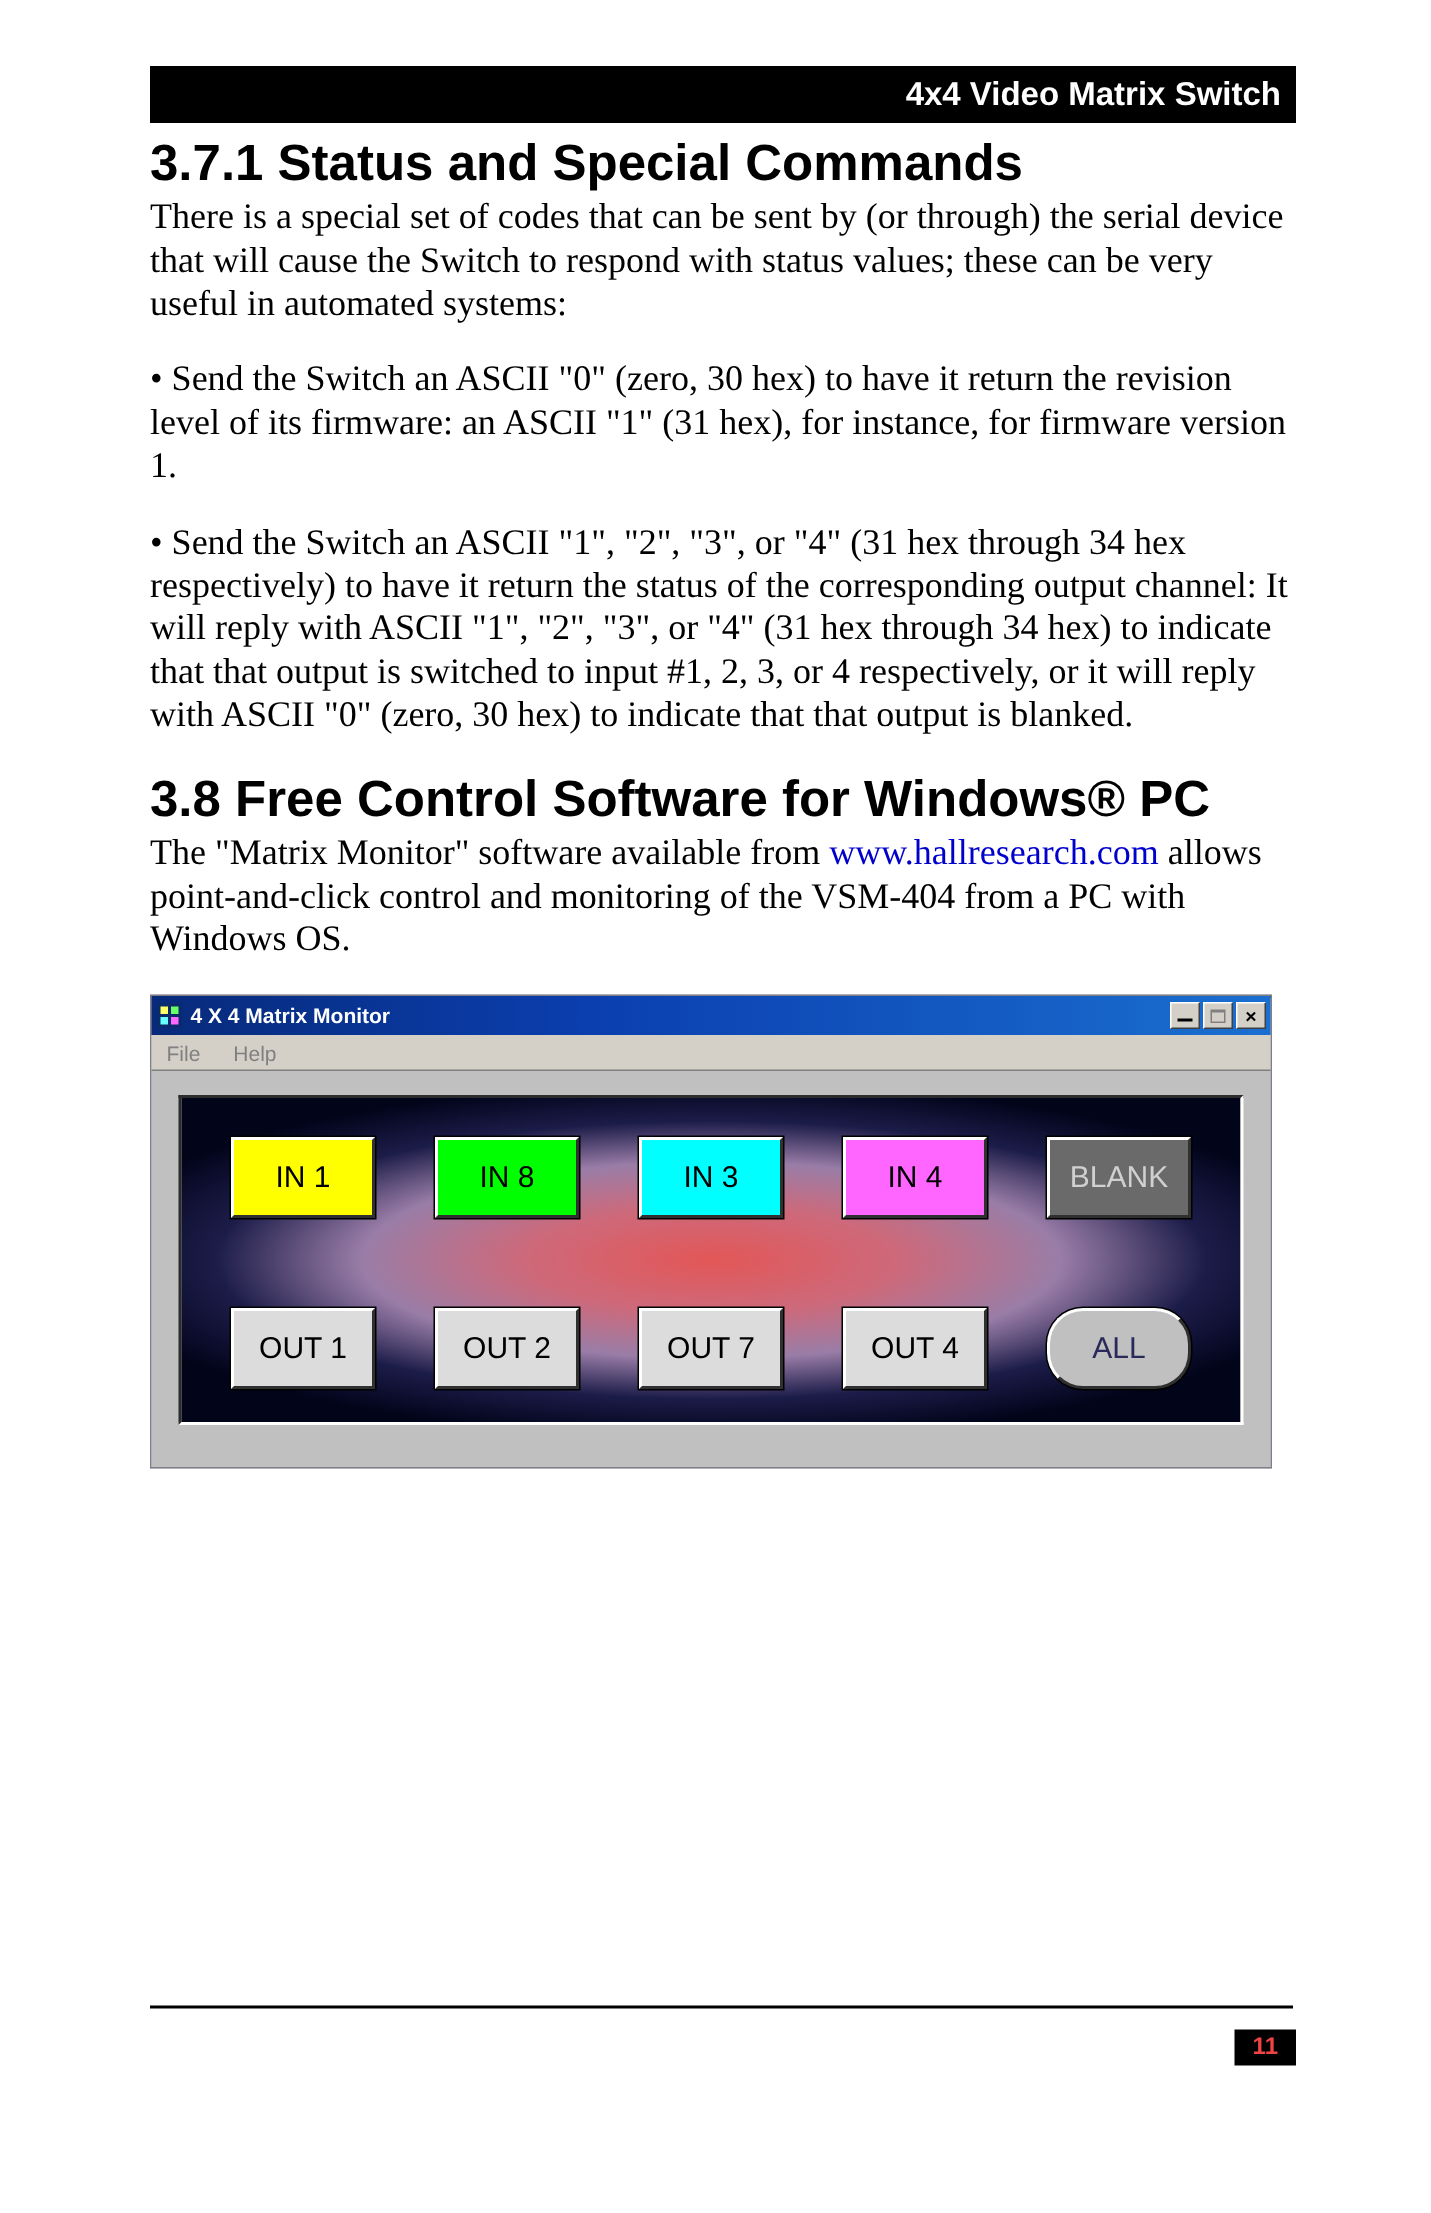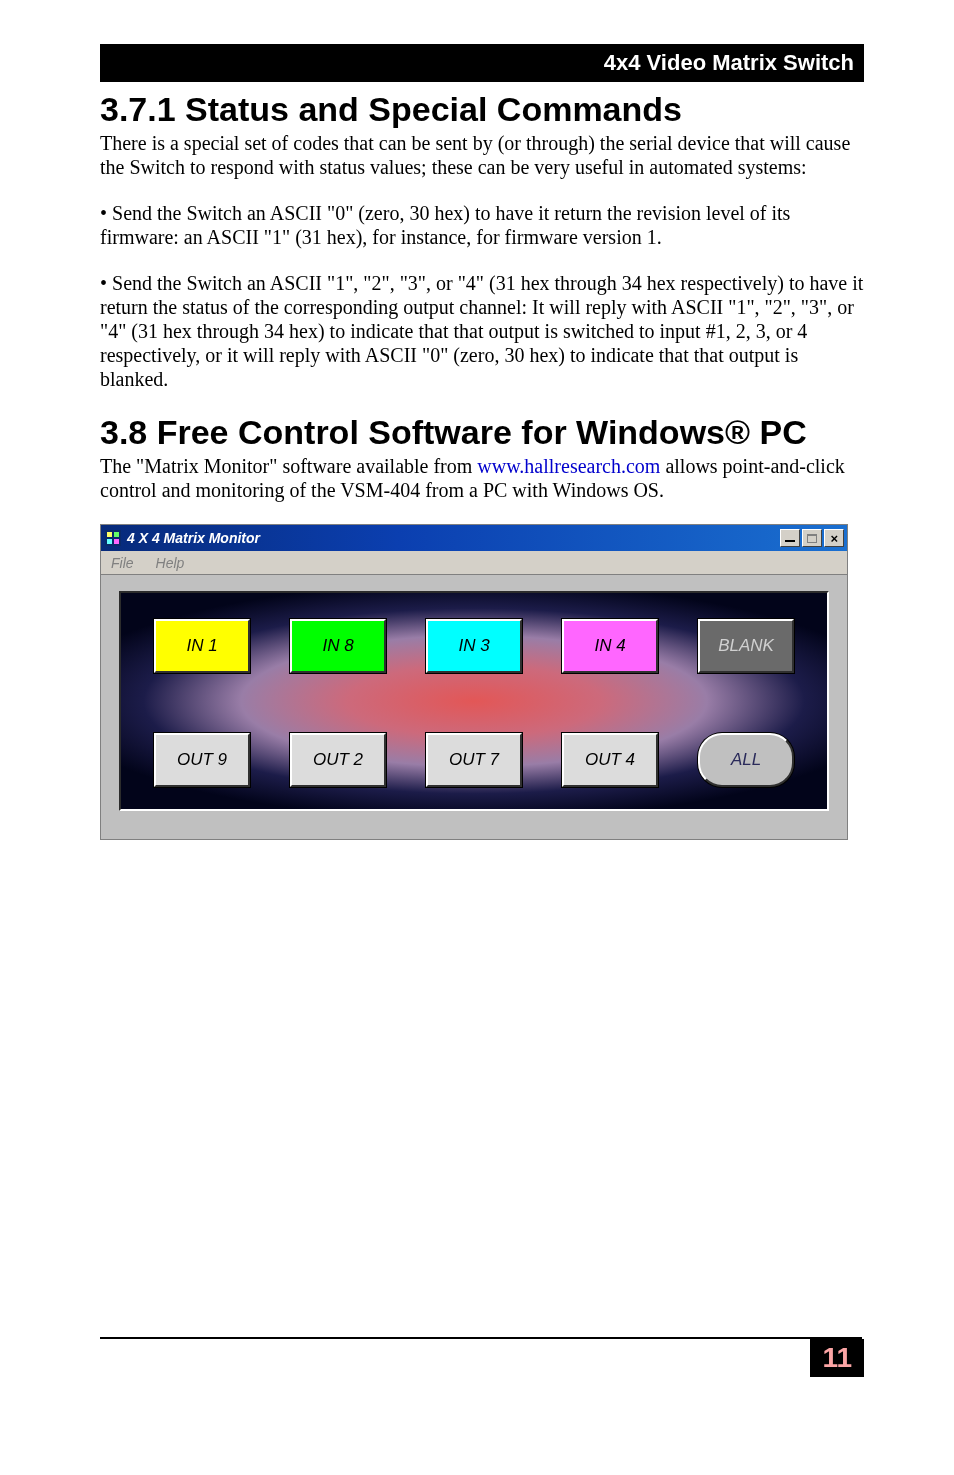--- a/index.html
+++ b/index.html
@@ -1,54 +1,54 @@
 <!DOCTYPE html>
 <html><head>
 <meta charset="utf-8">
 <style>
   * { margin: 0; padding: 0; box-sizing: border-box; }
   html, body { width: 954px; height: 1475px; background: #fff; font-family: "Times New Roman", Times, serif; }
   .page { width: 954px; height: 1419px; position: relative; padding: 44px 90px 40px 100px; }
   .header-bar { background: #000; color: #fff; font-family: Arial, Helvetica, sans-serif; font-weight: bold; font-size: 22px; padding: 6px 10px; text-align: right; margin-bottom: 8px; }
   .h2 { font-family: Arial, Helvetica, sans-serif; font-weight: bold; font-size: 34px; margin-top: 2px; margin-bottom: 2px; }
-  .body { font-size: 20px; line-height: 1.20; color: #000; }
+  .body { font-size: 24px; line-height: 1.20; color: #000; }
   .para { margin-bottom: 22px; }
   .link { color: #0000cc; }
   
-  .mm-window { width: 748px; margin-top: 8px; border: 1px solid #808080; background: #c4b5fd; box-shadow: 1px 1px 0 #000 inset; font-style: italic; }
+  .mm-window { width: 748px; margin-top: 8px; border: 1px solid #808080; background: #c4b5fd; box-shadow: 1px 1px 0 #000 inset; }
   .mm-titlebar { display: flex; align-items: center; justify-content: space-between; height: 26px; padding: 0 3px 0 4px;
     background: linear-gradient(90deg, #072a7a 0%, #0b3fb0 40%, #1a6fd0 100%); color: #fff; font-family: Tahoma, Arial, sans-serif; font-size: 14px; font-weight: bold; }
   .mm-title-left { display: flex; align-items: center; gap: 6px; }
   .mm-appicon { width: 16px; height: 16px; display: inline-block; }
   .mm-title-btns { display: flex; gap: 2px; }
   .mm-tbtn { width: 20px; height: 18px; background: #d4d0c8; border: 1px solid #fff; border-right-color: #404040; border-bottom-color: #404040; display: flex; align-items: center; justify-content: center; font-family: Arial; font-size: 12px; font-weight: bold; color: #000; }
   .mm-tbtn.disabled { color: #808080; }
   .mm-menubar { height: 24px; background: #d4d0c8; display: flex; align-items: center; gap: 22px; padding: 0 10px; font-family: Tahoma, Arial, sans-serif; font-size: 14px; color: #808080; border-bottom: 1px solid #808080; }
   .mm-client { padding: 16px 18px 28px 18px; background: #c0c0c0; }
   .mm-panel { position: relative; height: 220px; border: 2px inset #fff; border-top-color: #808080; border-left-color: #808080;
     background:
       radial-gradient(ellipse 60% 55% at 50% 50%, rgba(255,0,0,0.55) 0%, rgba(220,0,40,0.45) 30%, rgba(80,0,120,0.35) 55%, rgba(10,10,60,0.9) 78%, #02041a 100%);
   }
   .mm-row { position: absolute; left: 0; right: 0; display: flex; justify-content: center; gap: 40px; }
   .mm-row.inputs { top: 26px; }
   .mm-row.outputs { top: 140px; }
-  .mm-btn { width: 96px; height: 54px; display: flex; align-items: center; justify-content: center; font-family: Arial, Helvetica, sans-serif; font-size: 17px; color: #000;
+  .mm-btn { width: 96px; height: 54px; display: flex; align-items: center; justify-content: center; font-family: Arial, Helvetica, sans-serif; font-size: 20px; color: #000;
     border: 2px solid #fff; border-right-color: #303030; border-bottom-color: #303030; box-shadow: 0 0 0 1px #000; text-align: right; }
   .mm-btn .lbl { pointer-events: none; }
   .in1 { background: #ffff00; }
   .in2 { background: #00ff00; }
   .in3 { background: #00ffff; }
   .in4 { background: #ff66ff; }
   .blank { background: #6a6a6a; color: #d0d0d0; }
   .outbtn { background: #dcdcdc; }
   .allbtn { background: #c0c0c0; color: #2a2a5a; border-radius: 24px; }
   
   .footer { position: absolute; right: 90px; bottom: 42px; text-align: right; }
   .footer-line { width: 762px; height: 2px; background: #000; position: absolute; left: 100px; bottom: 80px; }
-  .page-num { display: inline-block; background: #000; color: #fca5a5; font-family: Arial, Helvetica, sans-serif; font-weight: bold; font-size: 28px; padding: 3px 12px; }
+  .page-num { display: inline-block; background: #000; color: #ef4444; font-family: Arial, Helvetica, sans-serif; font-weight: bold; font-size: 16px; padding: 3px 12px; }
 
   
   .glyph-min { width: 10px; height: 2px; background: #000; margin-top: 6px; }
   .glyph-max { width: 10px; height: 9px; border: 1px solid #808080; border-top-width: 2px; }
   .glyph-close { font-size: 13px; line-height: 1; }
 </style>
 </head>
 <body>
 
 <div class="page">
@@ -112,21 +112,21 @@
             </div>
           <div class="mm-btn in4">
               <span class="lbl">IN 4</span>
             </div>
           <div class="mm-btn blank">
               <span class="lbl">BLANK</span>
             </div>
         </div>
         <div class="mm-row outputs">
           <div class="mm-btn outbtn">
-              <span class="lbl">OUT 9</span>
+              <span class="lbl">OUT 1</span>
             </div>
           <div class="mm-btn outbtn">
               <span class="lbl">OUT 2</span>
             </div>
           <div class="mm-btn outbtn">
               <span class="lbl">OUT 7</span>
             </div>
           <div class="mm-btn outbtn">
               <span class="lbl">OUT 4</span>
             </div>

